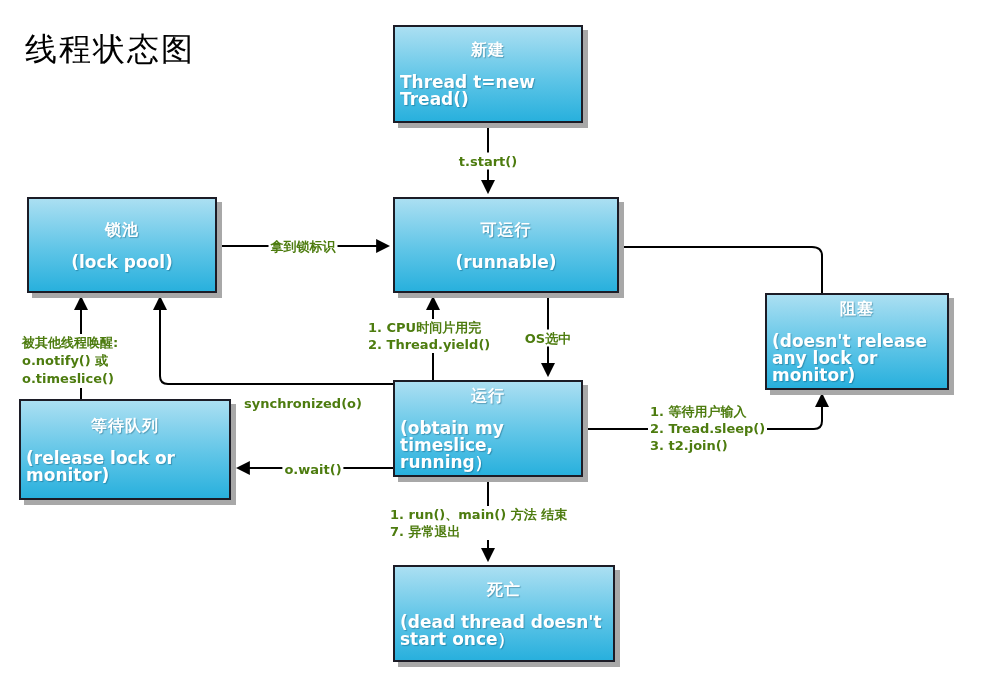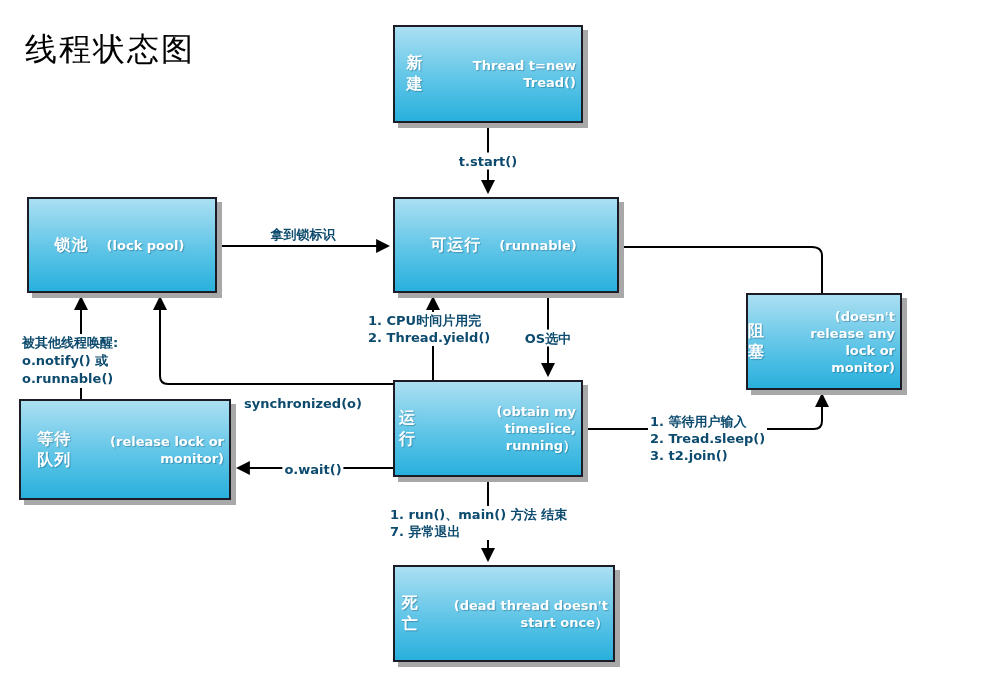--- a/index.html
+++ b/index.html
@@ -9,36 +9,36 @@
   }
   .diagram-title{
     position:absolute;left:25px;top:28px;z-index:4;
     font-family:"DejaVu Serif","Liberation Serif",serif;
     font-size:32px;color:#000;letter-spacing:2px;
   }
   svg.arrows{position:absolute;left:0;top:0;z-index:1;}
   svg.arrows path{stroke:var(--line,#000);stroke-width:2;fill:none;stroke-linejoin:round;}
   .box{
     position:absolute;z-index:3;box-sizing:border-box;
-    display:flex;flex-direction:row;align-items:center;justify-content:center;gap:13px;
+    display:flex;flex-direction:column;align-items:center;justify-content:center;gap:13px;
     background:linear-gradient(180deg,var(--box-top,#abdff2) 0%,#5fc5e7 55%,var(--box-bottom,#28b0dd) 100%);
     border:2px solid var(--box-border,#1c1c26);
     box-shadow:5px 5px 0 var(--box-shadow,#a8a8a8);
-    text-align:right;
+    text-align:left;
   }
   .box-title{
     color:#fff;font-weight:bold;font-size:16px;letter-spacing:1px;
     text-shadow:1px 1px 1px rgba(0,60,90,.35);
   }
   .box-sub{
-    color:#fff;font-weight:bold;font-size:13px;line-height:17px;padding:0 5px;
+    color:#fff;font-weight:bold;font-size:17px;line-height:17px;padding:0 5px;
     text-shadow:1px 1px 1px rgba(0,60,90,.35);
   }
   .lbl{
-    position:absolute;z-index:2;background:#fff;color:#0c4a6e;
+    position:absolute;z-index:2;background:#fff;color:#4d7c0f;
     font-weight:bold;font-size:13px;line-height:17px;white-space:nowrap;padding:0 2px;
   }
   .lbl.center{transform:translate(-50%,-50%);}
   .lbl.list div{white-space:nowrap;}
 </style>
 </head>
 <body>
 
 <div class="stage">
 
@@ -56,64 +56,64 @@
     <path d="M548 293 V375" marker-end="url(#ah)"></path>
     <path d="M433 380 V298" marker-end="url(#ah)"></path>
     <path d="M583 429 H814 Q822 429 822 421 V395" marker-end="url(#ah)"></path>
     <path d="M488 477 V560" marker-end="url(#ah)"></path>
     <path d="M393 468 H238" marker-end="url(#ah)"></path>
     <path d="M393 384 H168 Q160 384 160 376 V298" marker-end="url(#ah)"></path>
     <path d="M81 421 V298" marker-end="url(#ah)"></path>
   </svg>
 
   <div class="lbl center" style="left:488px;top:161px">t.start()</div>
-  <div class="lbl center" style="left:303px;top:234px">拿到锁标识</div>
+  <div class="lbl center" style="left:303px;top:246px">拿到锁标识</div>
   <div class="lbl center" style="left:548px;top:338px">OS选中</div>
   <div class="lbl center" style="left:313px;top:469px">o.wait()</div>
   <div class="lbl center" style="left:303px;top:403px">synchronized(o)</div>
 
 
-  <div class="lbl list" style="left:366px;top:312px">
+  <div class="lbl list" style="left:366px;top:319px">
     <div>1. CPU时间片用完</div>
     <div>2. Thread.yield()</div>
   </div>
 
-  <div class="lbl list" style="left:648px;top:413px">
+  <div class="lbl list" style="left:648px;top:403px">
     <div>1. 等待用户输入</div>
     <div>2. Tread.sleep()</div>
     <div>3. t2.join()</div>
   </div>
 
   <div class="lbl list" style="left:388px;top:506px">
     <div>1. run()、main() 方法 结束</div>
     <div>7. 异常退出</div>
   </div>
 
   <div class="lbl list" style="left:20px;top:334px;line-height:18px">
     <div>被其他线程唤醒:</div>
     <div>o.notify() 或</div>
-    <div>o.runnable()</div>
+    <div>o.timeslice()</div>
   </div>
 
   <div class="box" style="left:393px;top:25px;width:190px;height:98px">
     <div class="box-title">新建</div>
     <div class="box-sub">Thread t=new Tread()</div>
   </div>
 
   <div class="box" style="left:393px;top:197px;width:226px;height:96px">
     <div class="box-title">可运行</div>
     <div class="box-sub">(runnable)</div>
   </div>
 
   <div class="box" style="left:27px;top:197px;width:190px;height:96px">
     <div class="box-title">锁池</div>
     <div class="box-sub">(lock pool)</div>
   </div>
 
-  <div class="box" style="left:746px;top:293px;width:156px;height:97px">
+  <div class="box" style="left:765px;top:293px;width:184px;height:97px">
     <div class="box-title">阻塞</div>
     <div class="box-sub">(doesn't release any lock or monitor)</div>
   </div>
 
   <div class="box" style="left:393px;top:380px;width:190px;height:97px">
     <div class="box-title">运行</div>
     <div class="box-sub">(obtain my timeslice, running）</div>
   </div>
 
   <div class="box" style="left:19px;top:399px;width:212px;height:101px">

